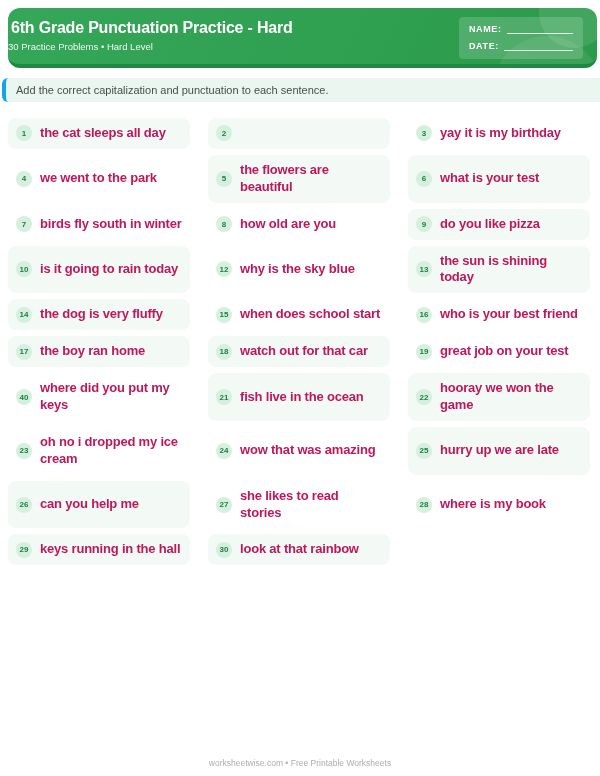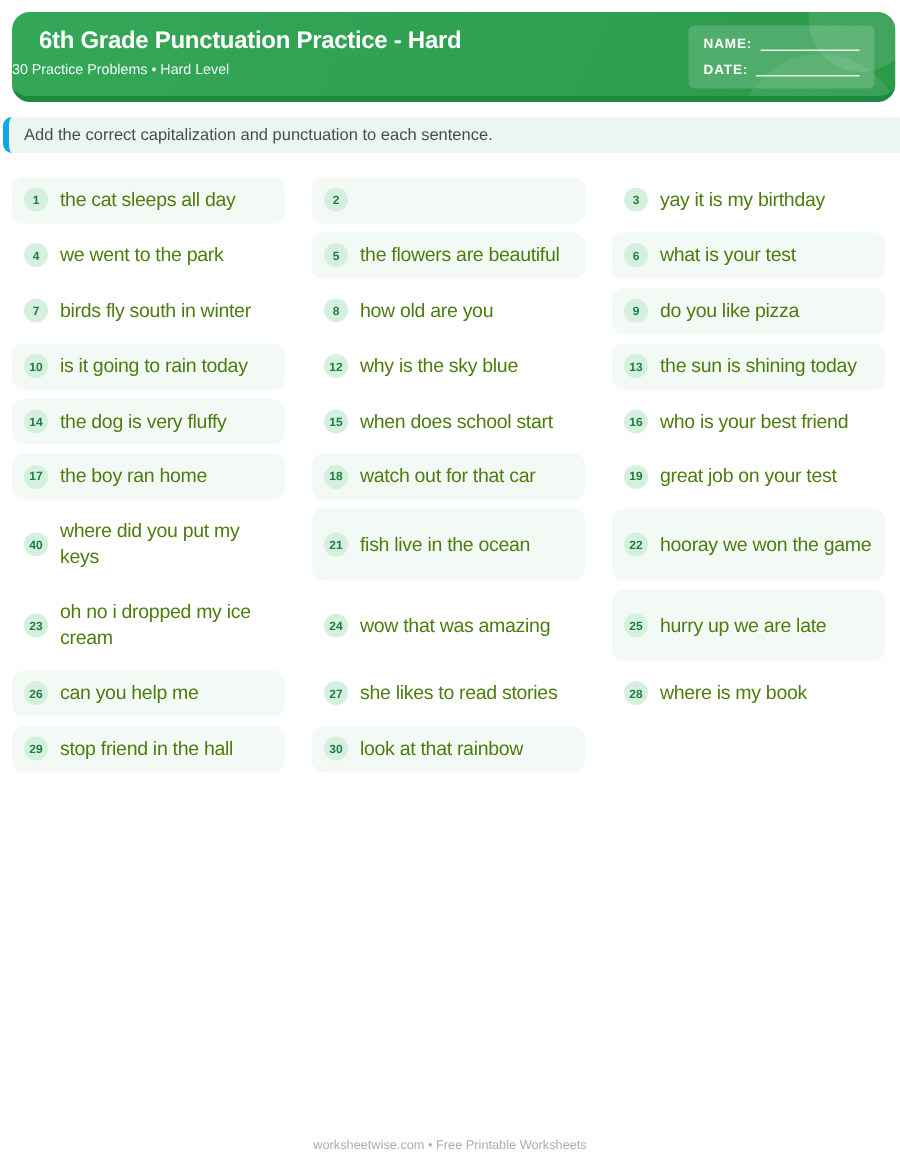--- a/index.html
+++ b/index.html
@@ -14,21 +14,21 @@
     box-sizing:border-box;
     background:linear-gradient(115deg,#35a759 0%, #2b9a4a 100%);
     border-bottom:4px solid #1e8943;
     border-radius:12px;
     overflow:hidden;
   }
   .deco { position:absolute; border-radius:50%; background:rgba(255,255,255,0.10); }
   .circle-a { width:70px; height:70px; right:-12px; top:-30px; }
   .circle-b { width:110px; height:110px; right:-5px; top:28px; background:rgba(255,255,255,0.08); }
   .header h1 {
-    margin:0; padding:11px 0 0 18px;
+    margin:0; padding:11px 0 0 3px;
     font-size:16px; font-weight:bold; color:#ffffff; letter-spacing:-0.2px;
     position:relative; z-index:2;
   }
   .subtitle {
     margin:4px 0 0; 
     font-size:9.5px; color:rgba(255,255,255,0.92);
     position:relative; z-index:2;
   }
   .namebox {
     position:absolute; right:14px; top:9px; width:124px; box-sizing:border-box;
@@ -60,21 +60,21 @@
     box-sizing:border-box;
   }
   .item.shaded { background:#f3f9f5; }
   .badge {
     width:16px; height:16px; border-radius:50%; flex-shrink:0;
     background:#d6f0df; color:#1e7f41;
     font-size:8px; font-weight:bold;
     display:flex; align-items:center; justify-content:center;
   }
   .ptext {
-    font-size:13px; font-weight:normal; color:#4d7c0f;
+    font-size:13px; font-weight:bold; color:#be185d;
     line-height:1.3; letter-spacing:-0.2px;
   }
 
   
   .footer {
     position:absolute; left:0; right:0; bottom:8px;
     text-align:center; font-size:8.5px; color:#a9b0ab;
   }
 </style>
 </head>
@@ -206,21 +206,21 @@
       <div class="item">
         <span class="badge">27</span>
         <span class="ptext">she likes to read stories</span>
       </div>
       <div class="item">
         <span class="badge">28</span>
         <span class="ptext">where is my book</span>
       </div>
       <div class="item shaded">
         <span class="badge">29</span>
-        <span class="ptext">stop friend in the hall</span>
+        <span class="ptext">keys running in the hall</span>
       </div>
       <div class="item shaded">
         <span class="badge">30</span>
         <span class="ptext">look at that rainbow</span>
       </div>
     </main>
 
   <footer class="footer">
     <span>worksheetwise.com • Free Printable Worksheets</span>
   </footer>

